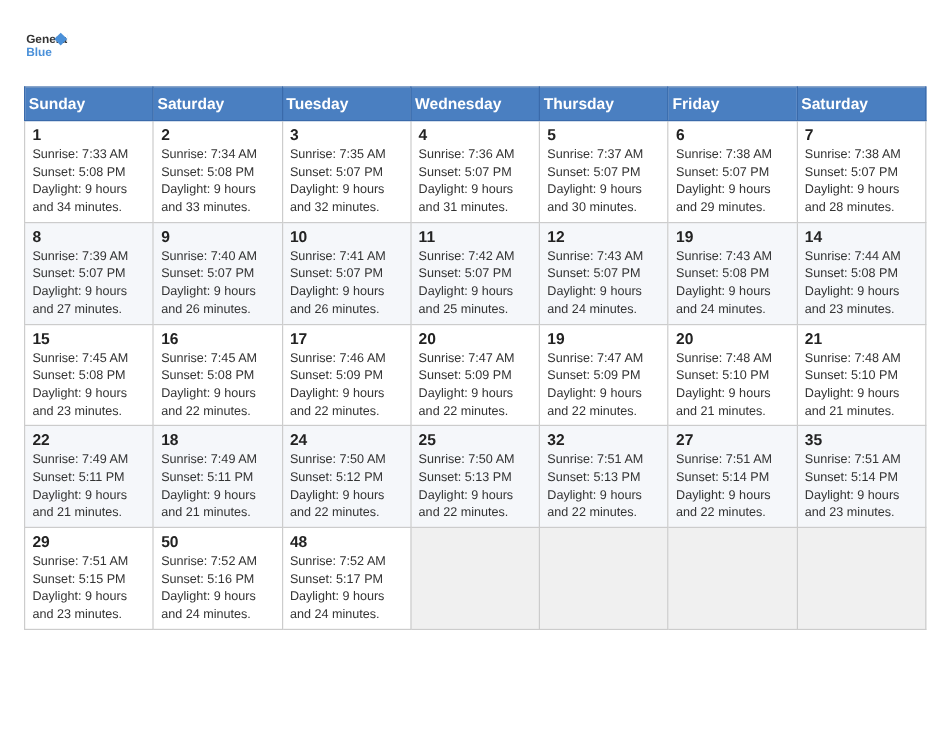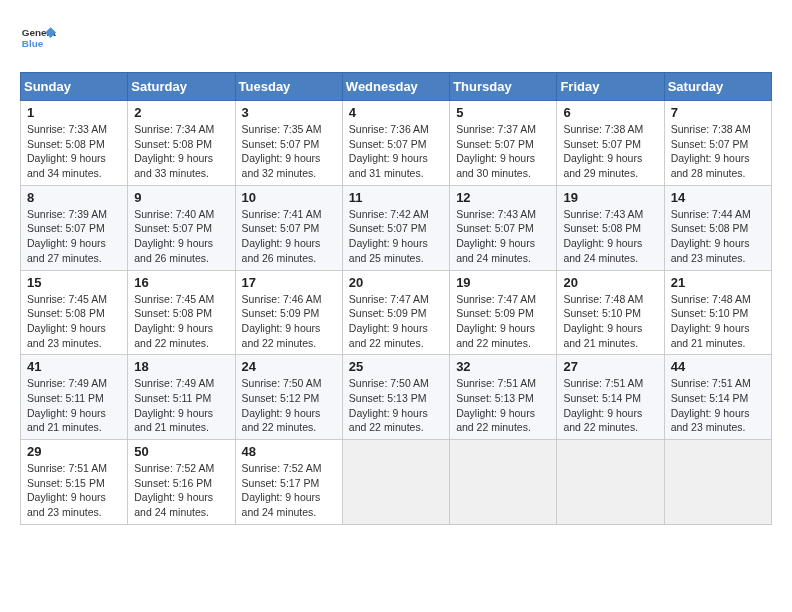--- a/index.html
+++ b/index.html
@@ -279,21 +279,21 @@
         <span class="day-number">21</span>
         <div class="day-info">
           Sunrise: 7:48 AM<br>
           Sunset: 5:10 PM<br>
           Daylight: 9 hours and 21 minutes.
         </div>
       </td>
       </tr>
       <tr>
         <td>
-        <span class="day-number">41</span>
+        <span class="day-number">22</span>
         <div class="day-info">
           Sunrise: 7:49 AM<br>
           Sunset: 5:11 PM<br>
           Daylight: 9 hours and 21 minutes.
         </div>
       </td>
         <td>
         <span class="day-number">18</span>
         <div class="day-info">
           Sunrise: 7:49 AM<br>
@@ -327,21 +327,21 @@
       </td>
         <td>
         <span class="day-number">27</span>
         <div class="day-info">
           Sunrise: 7:51 AM<br>
           Sunset: 5:14 PM<br>
           Daylight: 9 hours and 22 minutes.
         </div>
       </td>
         <td>
-        <span class="day-number">44</span>
+        <span class="day-number">35</span>
         <div class="day-info">
           Sunrise: 7:51 AM<br>
           Sunset: 5:14 PM<br>
           Daylight: 9 hours and 23 minutes.
         </div>
       </td>
       </tr>
       <tr>
         <td>
         <span class="day-number">29</span>

